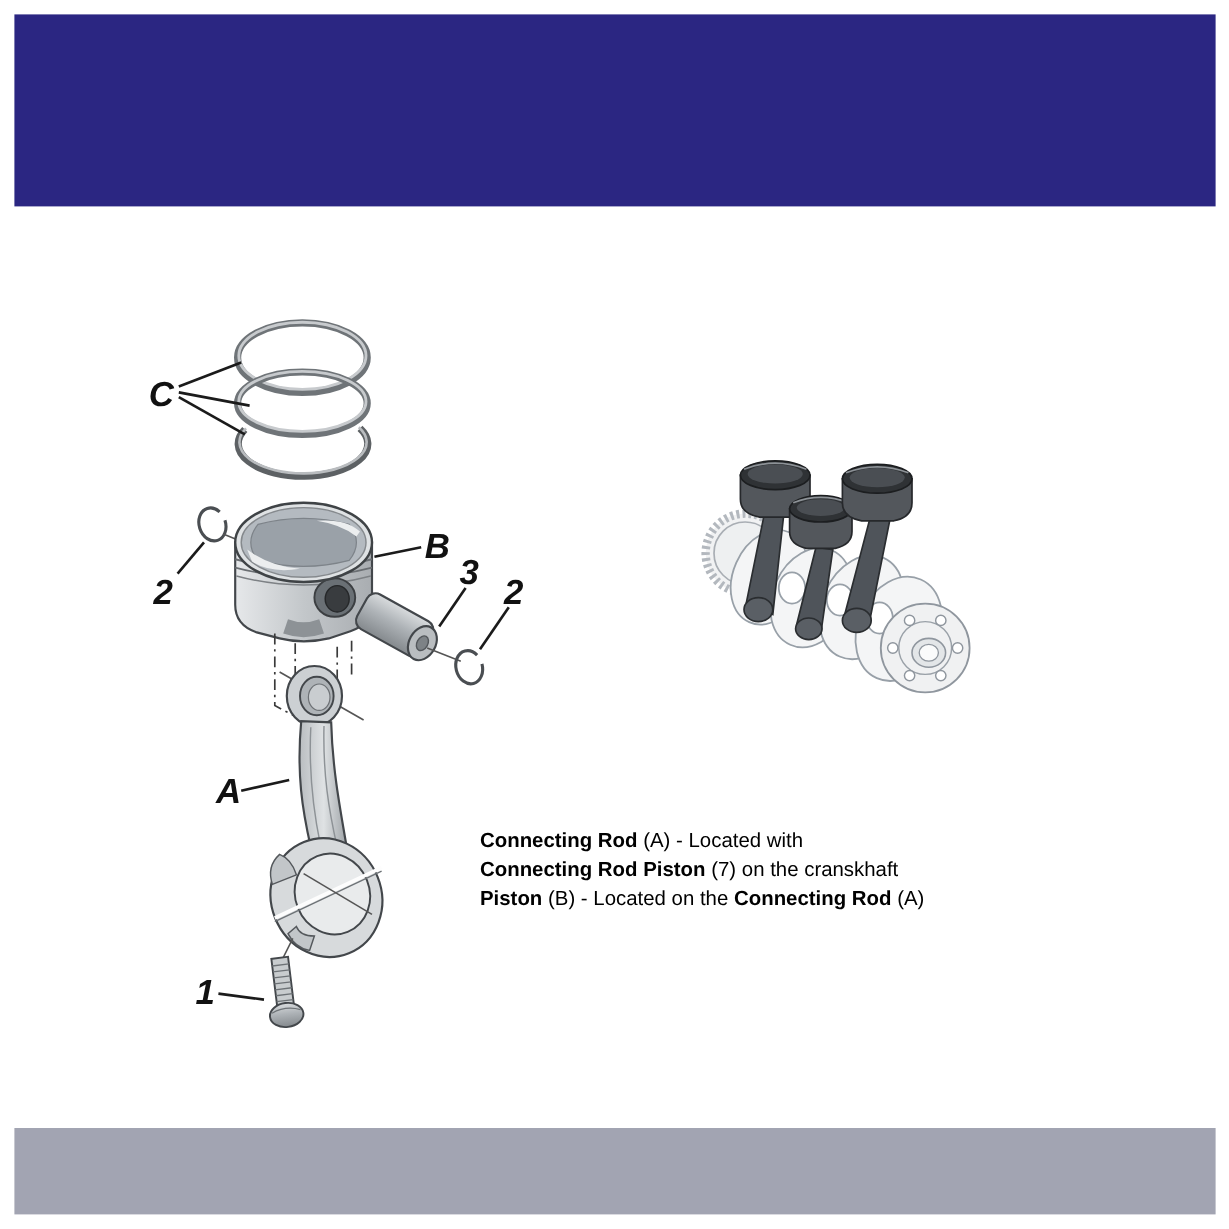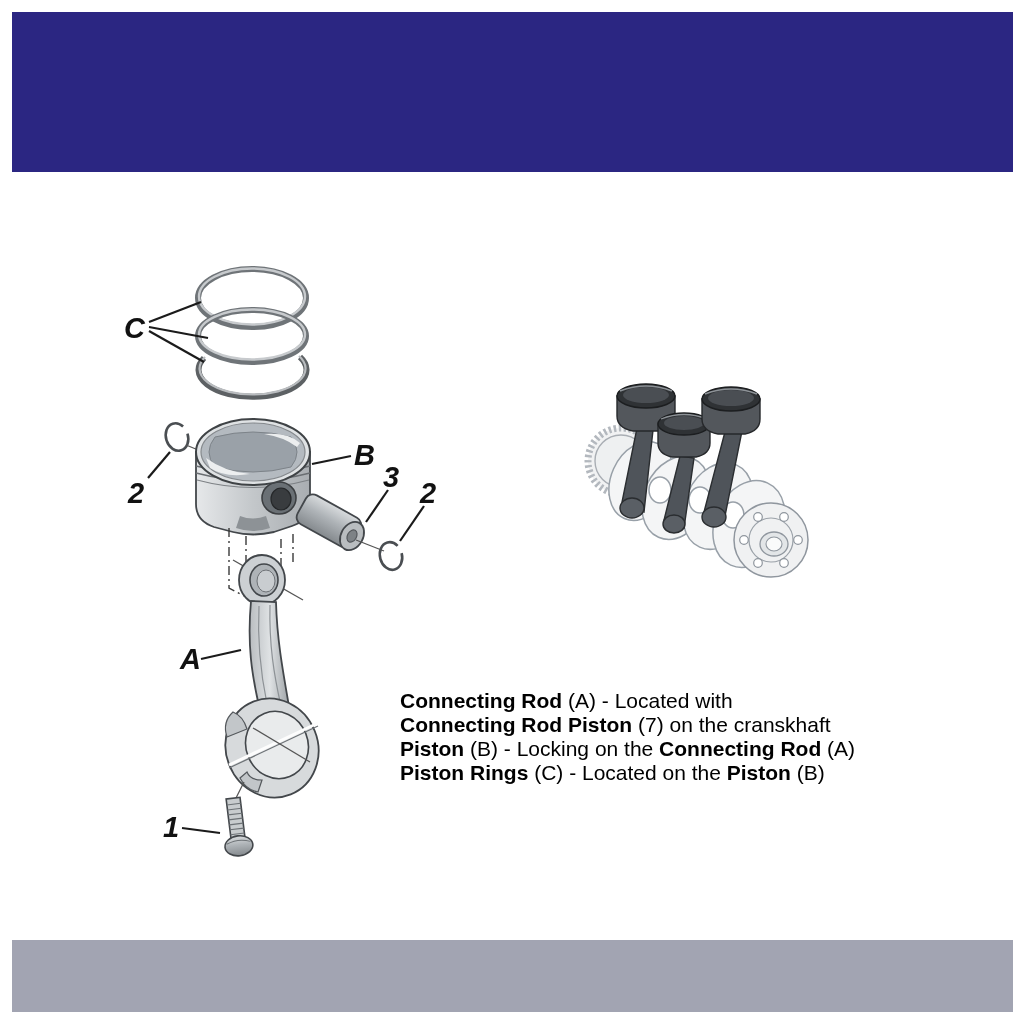--- a/index.html
+++ b/index.html
@@ -6,21 +6,21 @@
   body{
     width:1024px;height:1024px;position:relative;overflow:hidden;
     background:#ffffff;font-family:"Liberation Sans",sans-serif;
   }
   .banner{position:absolute;left:12px;width:1001px;}
   .banner.top{top:12px;height:160px;}
   .banner.bottom{top:940px;height:72px;}
   #diagram-svg{position:absolute;left:0;top:0;}
   .description{
     position:absolute;left:400px;top:689px;width:500px;
-    font-size:21px;line-height:24px;color:#000;
+    font-size:17px;line-height:24px;color:#000;
   }
   .description b{font-weight:700;}
   .callout{
     font-family:"Liberation Sans",sans-serif;
     font-style:italic;font-weight:bold;font-size:29px;fill:#111;
   }
   .leader{stroke:#1b1b1b;stroke-width:2.2;fill:none;}
   .thin{stroke:#555;stroke-width:1.3;fill:none;}
   .dashdot{stroke:#3a3a3a;stroke-width:1.4;fill:none;stroke-dasharray:9 4 2 4;}
 </style>
@@ -208,17 +208,16 @@
       <ellipse cx="731" cy="399" rx="29" ry="12" fill="#2f3235" stroke="#1c1e20" stroke-width="1.4"></ellipse>
       <ellipse cx="731" cy="398" rx="23" ry="8" fill="#4a4e53"></ellipse>
       <path d="M705,394 Q731,384 757,394" fill="none" stroke="#8d9297" stroke-width="1.4"></path>
     </g>
   </g>
 </svg>
 
 <div class="description">
     <div><b>Connecting Rod</b><span> (A) - Located with</span></div>
     <div><b>Connecting Rod Piston</b><span> (7) on the cranskhaft</span></div>
-    <div><b>Piston</b><span> (B) - Locking on the </span><b>Connecting Rod</b><span> (A)</span></div>
-    <div><b>Piston Rings</b><span> (C) - Located on the </span><b>Piston</b><span> (B)</span></div>
+    <div><b>Piston</b><span> (B) - Located on the </span><b>Connecting Rod</b><span> (A)</span></div>
   </div>
 
 <div class="banner bottom" style="background: rgb(162, 164, 178);"></div>
 
 </body></html>

